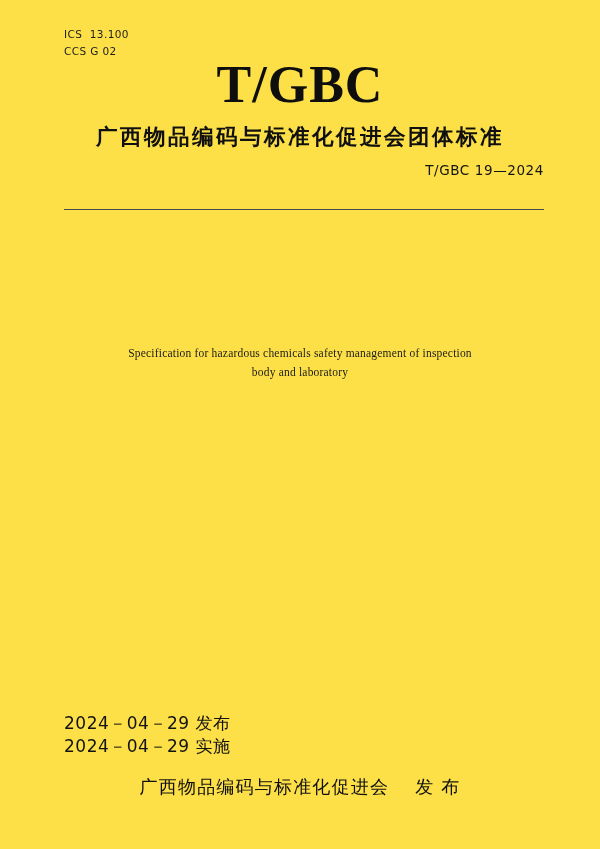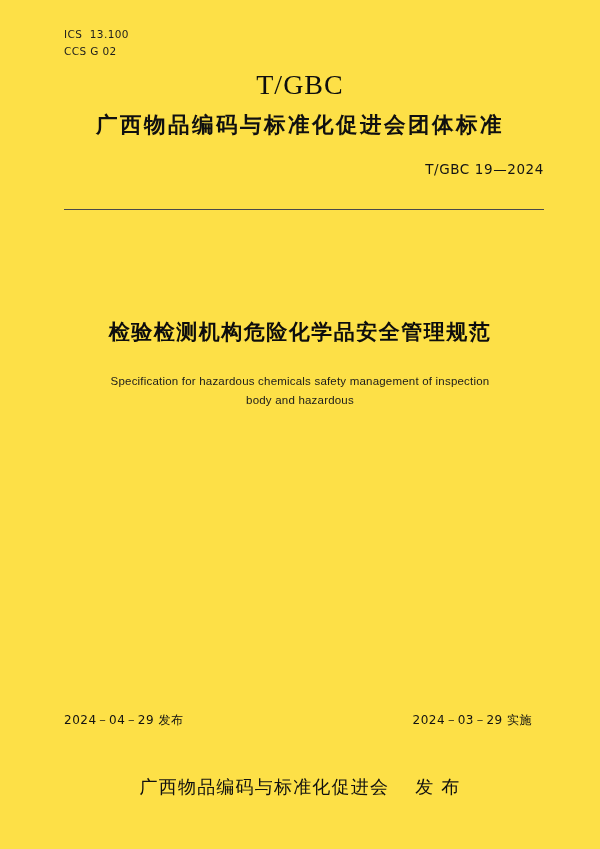--- a/index.html
+++ b/index.html
@@ -36,36 +36,36 @@
   
   .masthead {
     position: absolute;
     left: 0;
     right: 0;
     top: 62px;
     text-align: center;
   }
   .mast-logo {
     font-family: "Liberation Serif", serif;
-    font-weight: normal;
-    font-size: 28px;
+    font-weight: bold;
+    font-size: 52px;
     letter-spacing: 1px;
     color: #0e0e0e;
     line-height: 46px;
   }
   .mast-org {
-    margin-top: 2px;
+    margin-top: 14px;
     font-family: "DejaVu Sans", sans-serif;
     font-weight: bold;
     font-size: 21.5px;
     letter-spacing: 2.5px;
     color: #101010;
   }
   .mast-std-no {
-    margin-top: 22px;
+    margin-top: 11px;
     font-family: "DejaVu Sans", sans-serif;
     font-size: 13.5px;
     letter-spacing: 0.6px;
     color: #141414;
     text-align: right;
     padding-right: 56px;
   }
 
   
   .rule {
@@ -88,39 +88,40 @@
   }
   .title-cn {
     font-family: "DejaVu Sans", sans-serif;
     font-weight: bold;
     font-size: 21px;
     letter-spacing: 1.5px;
     color: #0d0d0d;
   }
   .title-en {
     margin-top: 26px;
-    font-family: Liberation Sans, sans-serif;
+    font-family: Liberation Serif, serif;
     font-size: 11.5px;
     line-height: 19px;
     letter-spacing: 0.2px;
     color: #1b1b1b;
   }
 
   
   .dates {
     position: absolute;
     left: 64px;
     right: 68px;
     top: 712px;
     display: flex;
     justify-content: space-between;
     font-family: "DejaVu Sans", sans-serif;
-    font-size: 12px;
+    font-size: 17px;
     letter-spacing: 0.5px;
     color: #121212;
+    flex-direction: column;
   }
   .publisher {
     position: absolute;
     left: 0;
     right: 0;
     top: 775px;
     text-align: center;
     font-family: "DejaVu Sans", sans-serif;
     font-size: 18px;
     letter-spacing: 1.2px;
@@ -140,29 +141,28 @@
 
   <div class="masthead">
     <div class="mast-logo">T/GBC</div>
     <div class="mast-org">广西物品编码与标准化促进会团体标准</div>
     <div class="mast-std-no">T/GBC 19—2024</div>
   </div>
 
   <div class="rule"></div>
 
   <div class="title-block">
-    <div class="title-cn">检验检测机构危险化学品安全管理规范</div>
     <div class="title-en">
       <div>Specification for hazardous chemicals safety management of inspection</div>
-      <div>body and hazardous</div>
+      <div>body and laboratory</div>
     </div>
   </div>
 
   <div class="dates">
     <span>2024－04－29 发布</span>
-    <span>2024－03－29 实施</span>
+    <span>2024－04－29 实施</span>
   </div>
 
   <div class="publisher">
     <span>广西物品编码与标准化促进会</span><span class="gap"></span><span>发  布</span>
   </div>
 
 </div>
 
 </body></html>

